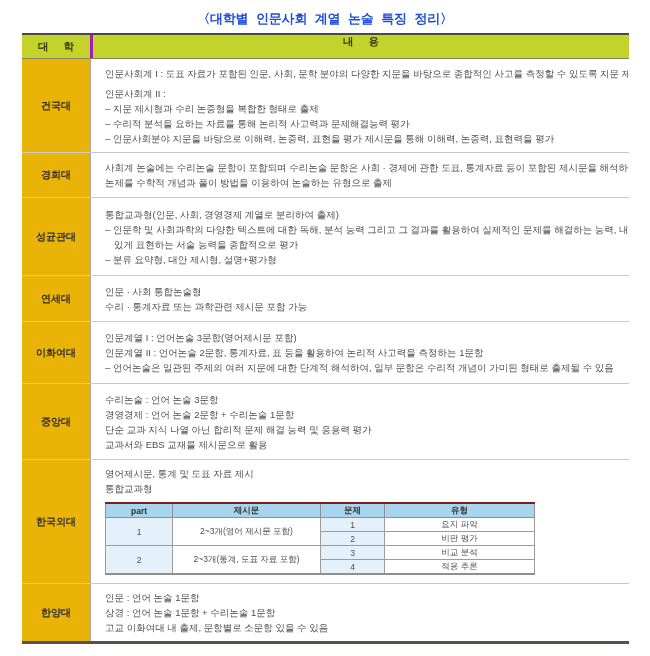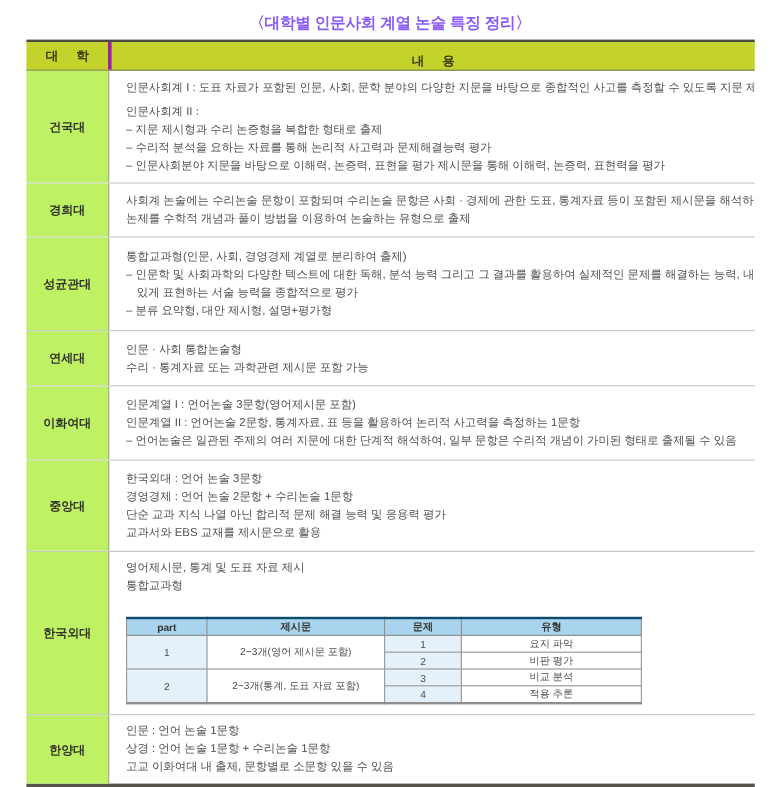--- a/index.html
+++ b/index.html
@@ -1,38 +1,38 @@
 <!DOCTYPE html>
 <html><head>
 <meta charset="utf-8">
 <style>
   html,body{margin:0;padding:0;background:#fff;}
   body{width:650px;height:656px;font-family:"Liberation Sans","DejaVu Sans",sans-serif;}
   .page{position:relative;width:650px;height:656px;background:#fff;overflow:hidden;}
   .title{position:absolute;top:10px;left:0;width:650px;text-align:center;
-         font-size:13px;font-weight:bold;color:#8b5cf6;letter-spacing:-0.2px;}
+         font-size:13px;font-weight:bold;color:#1d4ed8;letter-spacing:-0.2px;font-family:Liberation Mono, monospace;}
   .table{position:absolute;left:22px;top:33px;width:607px;
          border-top:2px solid #4c4a42;border-bottom:3px solid #55524b;}
   .thead{display:flex;background:#c3d32b;height:23px;border-bottom:1px solid #84855c;}
   .th-univ{flex:0 0 68px;display:flex;align-items:center;justify-content:center;
            border-right:3px solid #a21caf;}
-  .th-content{flex:1;display:flex;align-items:flex-end;justify-content:center;}
+  .th-content{flex:1;display:flex;align-items:flex-start;justify-content:center;}
   .hlabel{font-size:10.5px;font-weight:bold;color:#3b3a10;letter-spacing:6px;padding-left:6px;}
   .trow{display:flex;}
   .trow + .trow{border-top:1px solid #cbcbc6;}
-  .ucell{flex:0 0 68px;background:#bef264;border-right:1px solid #a8a8a2;
+  .ucell{flex:0 0 68px;background:#eab308;border-right:1px solid #a8a8a2;
          display:flex;align-items:center;justify-content:center;
          font-size:10px;font-weight:bold;color:#33302b;}
   .ccell{flex:1;padding:6px 6px 6px 14px;display:flex;flex-direction:column;
          justify-content:center;overflow:hidden;}
   .line{font-size:9.5px;color:#4d4d4d;line-height:15px;white-space:nowrap;}
   .gap{margin-top:5px;}
   .cont{padding-left:9px;}
-  .itable{border-collapse:collapse;table-layout:fixed;width:429px;margin:18px 0 2px 0;
-          border-top:2px solid #0c4a6e;border-bottom:2px solid #8f8f8f;}
+  .itable{border-collapse:collapse;table-layout:fixed;width:429px;margin:6px 0 2px 0;
+          border-top:2px solid #7f1d1d;border-bottom:2px solid #8f8f8f;}
   .itable th{background:#a9d4ed;font-size:8.5px;font-weight:bold;color:#33302b;
              height:13px;padding:0;border:1px solid #8f8f8f;border-top:none;}
   .itable td{font-size:8.5px;color:#4d4d4d;text-align:center;height:13px;padding:0;
              border:1px solid #9c9c9c;background:#fff;}
   .itable td.blue{background:#e5f1fa;}
   .itable tr.grp td{border-top:1px solid #7f7f7f;}
 </style>
 </head>
 <body>
 
@@ -91,21 +91,21 @@
       <div class="ccell">
         <div class="line">인문계열 I : 언어논술 3문항(영어제시문 포함)</div>
         <div class="line">인문계열 II : 언어논술 2문항, 통계자료, 표 등을 활용하여 논리적 사고력을 측정하는 1문항</div>
         <div class="line">– 언어논술은 일관된 주제의 여러 지문에 대한 단계적 해석하여, 일부 문항은 수리적 개념이 가미된 형태로 출제될 수 있음</div>
       </div>
     </div>
 
     <div class="trow" style="min-height:75px">
       <div class="ucell">중앙대</div>
       <div class="ccell">
-        <div class="line">한국외대 : 언어 논술 3문항</div>
+        <div class="line">수리논술 : 언어 논술 3문항</div>
         <div class="line">경영경제 : 언어 논술 2문항 + 수리논술 1문항</div>
         <div class="line">단순 교과 지식 나열 아닌 합리적 문제 해결 능력 및 응용력 평가</div>
         <div class="line">교과서와 EBS 교재를 제시문으로 활용</div>
       </div>
     </div>
 
     <div class="trow" style="min-height:122px">
       <div class="ucell">한국외대</div>
       <div class="ccell">
         <div class="line">영어제시문, 통계 및 도표 자료 제시</div>

